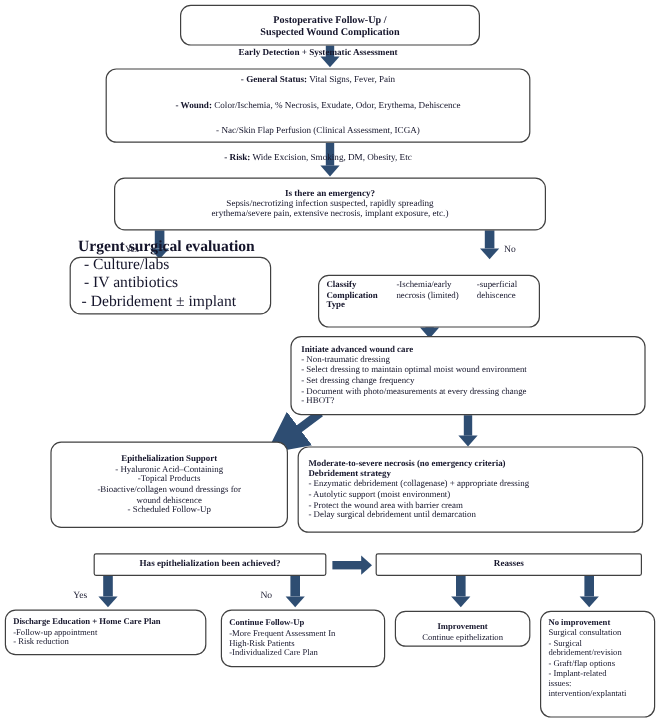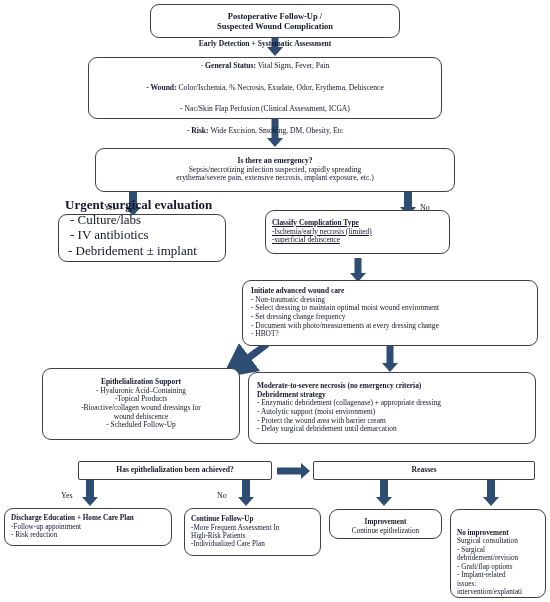--- a/index.html
+++ b/index.html
@@ -140,21 +140,21 @@
   </div>
   <div class="edge-label" style="left:420px; top:203px; font-size:8px;">No</div>
 
   <div class="node rounded left" style="left:58px; top:214px; width:168px; height:48px; display:flex; flex-direction:column; justify-content:flex-end; font-size:13px; padding:3px 6px;">
     <span class="ttl">Urgent surgical evaluation</span>
     <span class="ln" style="padding-left:5px;">- Culture/labs</span>
     <span class="ln" style="padding-left:5px;">- IV antibiotics</span>
     <span class="ln" style="padding-left:3px;">- Debridement ± implant</span>
   </div>
 
-  <div class="node rounded left" style="left:265px; top:210px; width:185px; height:44px; display:flex; flex-direction:column; justify-content:center; font-size:7.4px; padding:3px 6px;text-decoration:underline;">
+  <div class="node rounded left" style="left:265px; top:229px; width:185px; height:44px; display:flex; flex-direction:row; justify-content:center; font-size:7.4px; padding:3px 6px;">
     <span class="ttl">Classify Complication Type</span>
     <span class="ln">-Ischemia/early necrosis (limited)</span>
     <span class="ln">-superficial dehiscence</span>
   </div>
 
   <div class="arrow-v" style="left:348px; top:258px; width:20px; height:24px;">
     <div class="stem" style="top:0; width:7px; height:15px;"></div>
     <div class="head"></div>
   </div>
 
@@ -245,21 +245,21 @@
     <span class="ln">-More Frequent Assessment In</span>
     <span class="ln">High-Risk Patients</span>
     <span class="ln">-Individualized Care Plan</span>
   </div>
 
   <div class="node rounded center" style="left:329px; top:509px; width:113px; height:30px; display:flex; flex-direction:column; justify-content:flex-end; font-size:7.2px; padding:3px 5px;">
     <span class="ttl">Improvement</span>
     <span class="ln">Continue epithelization</span>
   </div>
 
-  <div class="node rounded left" style="left:450px; top:509px; width:96px; height:89px; display:flex; flex-direction:column; justify-content:flex-start; font-size:7.2px; padding:19px 6px;">
+  <div class="node rounded left" style="left:450px; top:509px; width:96px; height:89px; display:flex; flex-direction:column; justify-content:flex-start; font-size:7.2px; padding:5px 6px;">
     <span class="ttl">No improvement</span>
     <span class="ln">Surgical consultation</span>
     <span class="ln">- Surgical</span>
     <span class="ln">debridement/revision</span>
     <span class="ln">- Graft/flap options</span>
     <span class="ln">- Implant-related</span>
     <span class="ln">issues:</span>
     <span class="ln">intervention/explantati</span>
   </div>
 

